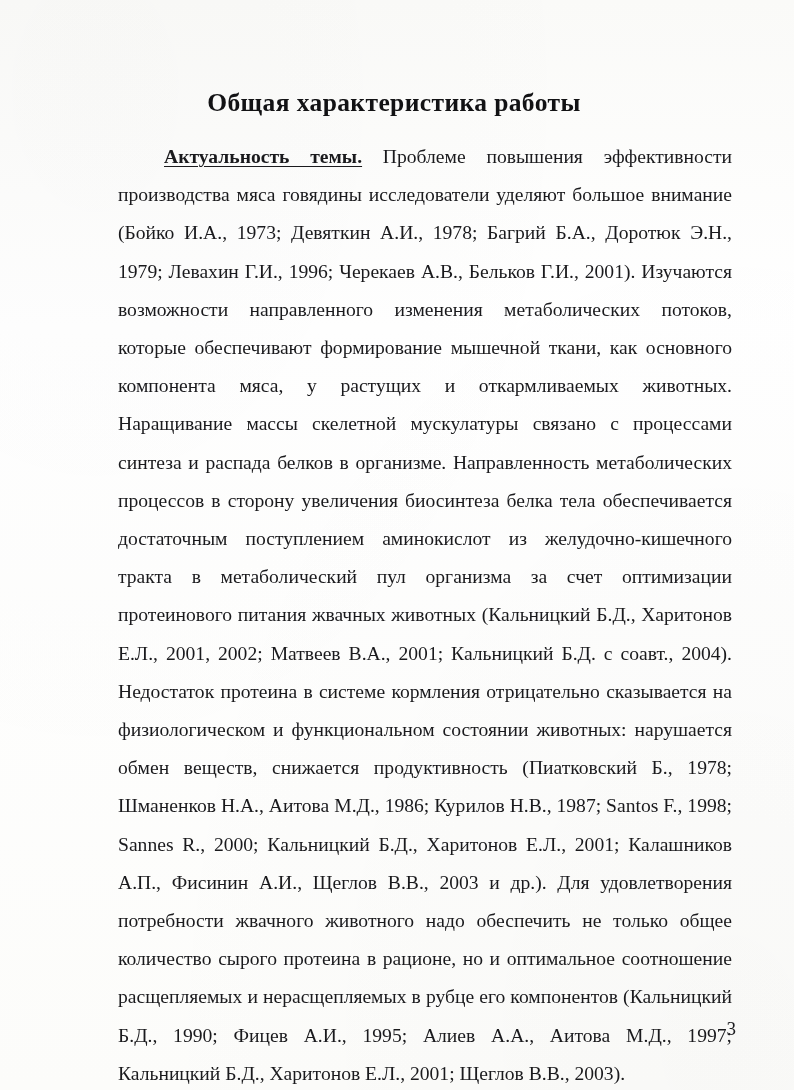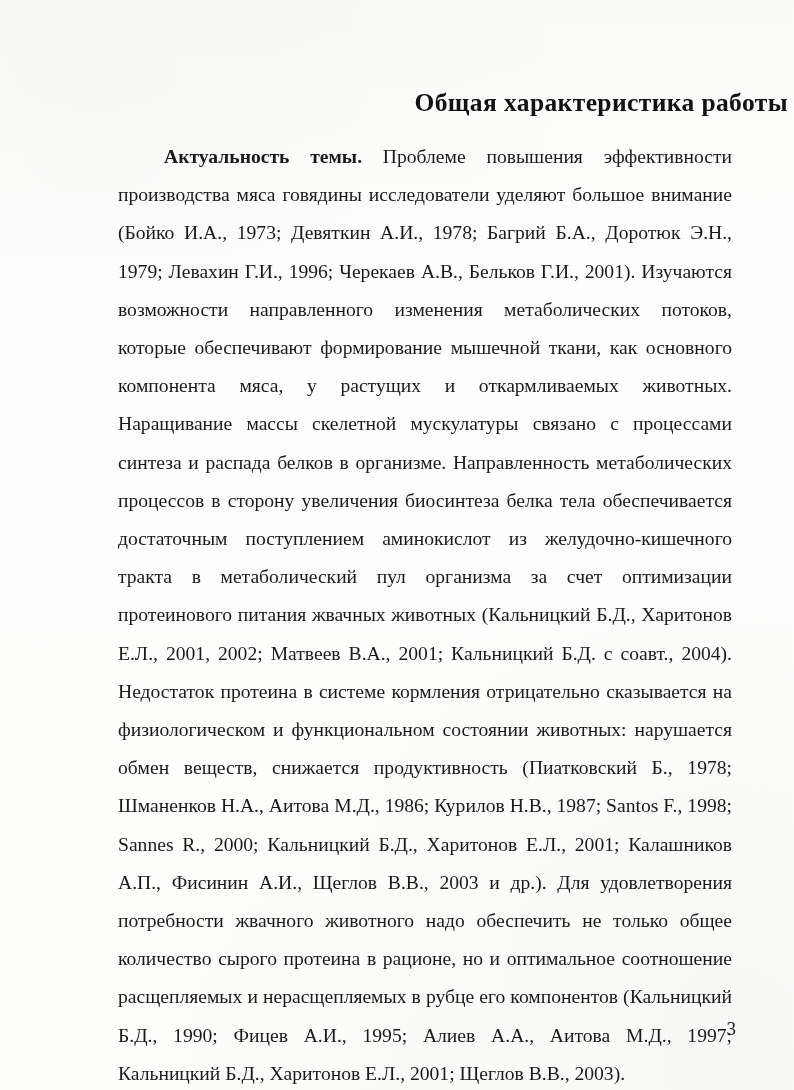--- a/index.html
+++ b/index.html
@@ -33,21 +33,21 @@
   .content {
     position: relative;
     z-index: 1;
   }
 
   .doc-title {
     position: absolute;
     left: 0;
     top: 70px;
     width: 788px;
-    text-align: right;
+    text-align: center;
     font-size: 25.5px;
     font-weight: bold;
     letter-spacing: 0.4px;
     line-height: 32px;
     color: #121214;
   }
 
   .body-block {
     position: absolute;
     left: 118px;
@@ -61,20 +61,21 @@
     text-justify: inter-word;
     font-size: 19.6px;
     line-height: 38.2px;
     color: #1a1a1d;
     text-indent: 46px;
     hyphens: manual;
   }
 
   .lead {
     font-weight: bold;
+    text-decoration: underline;
     text-underline-offset: 3px;
     text-decoration-thickness: 1.4px;
   }
 
   .page-number {
     position: absolute;
     right: 58px;
     top: 1018px;
     font-size: 19px;
     line-height: 22px;

